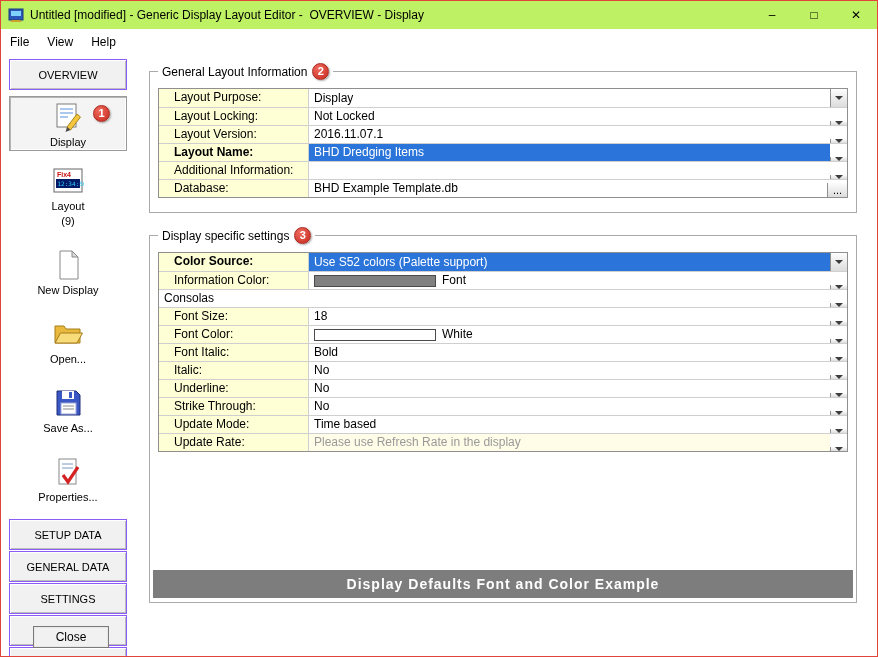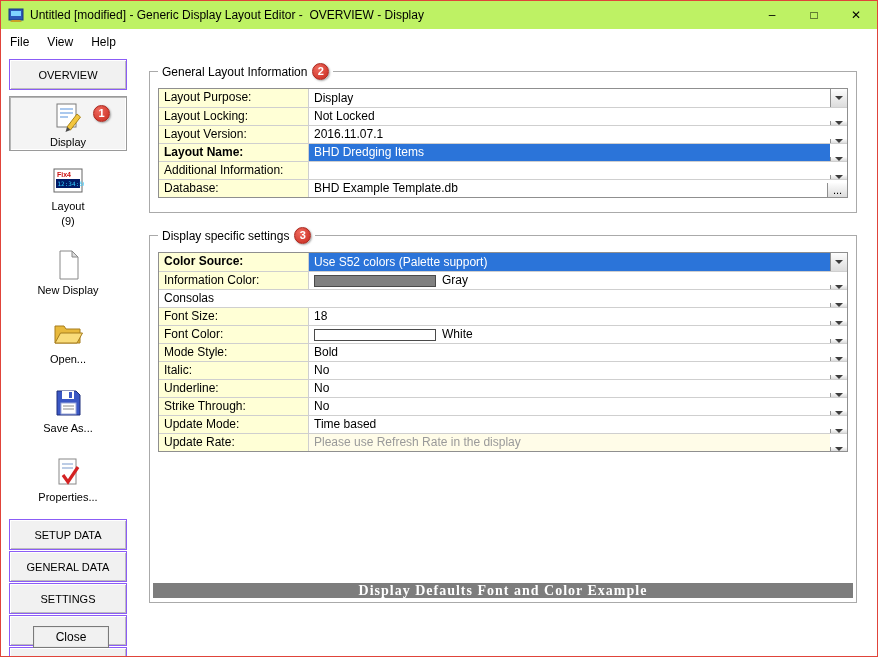--- a/index.html
+++ b/index.html
@@ -54,37 +54,37 @@
   .main { position:absolute; left:140px; top:54px; right:0; bottom:0; background:#fff; }
   .groupbox { position:absolute; left:8px; right:20px; border:1px solid #aaaaaa; background:#fff; }
   .gb1 { top:16px; height:142px; }
   .gb2 { top:180px; height:368px; }
   .legend { position:absolute; top:-9px; left:8px; background:#fff; padding:0 4px;
             font-size:12px; color:#000; display:flex; align-items:center; gap:5px; }
   .rows { margin:16px 8px 0 8px; border:1px solid #8f8f8f; }
   .row { display:flex; height:18px; }
   .row + .row { border-top:1px solid #cfcfcf;align-items:flex-end; }
   .row-label { width:150px; flex:0 0 150px; background:#ffffd6; border-right:1px solid #cfcfcf;
-               font-size:12px; line-height:17px; padding:0 5px; overflow:hidden; white-space:nowrap; }
+               font-size:12px; line-height:17px; padding:0 15px; overflow:hidden; white-space:nowrap; }
   .row.bold-label .row-label { font-weight:bold; }
   .row-value { flex:1 1 auto; background:#fff; font-size:12px; line-height:17px; padding:0 5px;
                display:flex; align-items:center; overflow:hidden; white-space:nowrap; }
   .row.selected .row-value { background:#2b74d9; color:#fff; }
   .row.disabled .row-value { background:#fffce8; color:#9a9a9a; }
   .combo { flex:0 0 17px; width:17px; border-left:1px solid #8f8f8f;
            background:linear-gradient(#fdfdfd,#dcdcdc); display:flex; align-items:center; justify-content:center; }
   .arrow { width:0; height:0; border-left:4px solid transparent; border-right:4px solid transparent;
            border-top:4px solid #3c3c3c; }
   .browse { flex:0 0 20px; width:20px; border-left:1px solid #8f8f8f;
             background:linear-gradient(#fdfdfd,#dcdcdc); font-size:11px; line-height:14px;
             text-align:center; color:#000; }
   .swatch { display:inline-block; width:122px; height:12px; border:1px solid #4a4a4a; margin-right:6px; flex:0 0 auto; }
-  .preview-bar { position:absolute; left:3px; right:3px; bottom:4px; height:15px; background:#7d7d7d;
+  .preview-bar { position:absolute; left:3px; right:3px; bottom:4px; height:28px; background:#7d7d7d;
                  color:#fff; display:flex; align-items:center; justify-content:center;
-                 font-family:Liberation Serif, serif; font-weight:bold; font-size:14px; letter-spacing:1px; }
+                 font-family:Liberation Sans, sans-serif; font-weight:bold; font-size:14px; letter-spacing:1px; }
 </style>
 </head>
 <body>
 
 <div class="window">
 
   <div class="titlebar">
     <span class="app-icon">
       <svg viewBox="0 0 16 16">
           <rect x="1" y="2" width="14" height="11" fill="#2a57b8" stroke="#163a80"></rect>
@@ -270,21 +270,21 @@
               <span>Use S52 colors (Palette support)</span>
             </div>
           <div class="combo">
               <span class="arrow"></span>
             </div>
         </div>
         <div class="row">
           <div class="row-label">Information Color:</div>
           <div class="row-value">
             <span class="swatch" style="background-color: rgb(128, 128, 128);"></span>
-            <span>Gray</span>
+            <span>Font</span>
           </div>
           <div class="combo">
               <span class="arrow"></span>
             </div>
         </div>
         <div class="row">
           <div class="row-value">
               <span>Consolas</span>
             </div>
           <div class="combo">
@@ -304,21 +304,21 @@
           <div class="row-label">Font Color:</div>
           <div class="row-value">
             <span class="swatch" style="background-color: rgb(255, 255, 255);"></span>
             <span>White</span>
           </div>
           <div class="combo">
               <span class="arrow"></span>
             </div>
         </div>
         <div class="row">
-          <div class="row-label">Mode Style:</div>
+          <div class="row-label">Font Italic:</div>
           <div class="row-value">
               <span>Bold</span>
             </div>
           <div class="combo">
               <span class="arrow"></span>
             </div>
         </div>
         <div class="row">
           <div class="row-label">Italic:</div>
           <div class="row-value">

